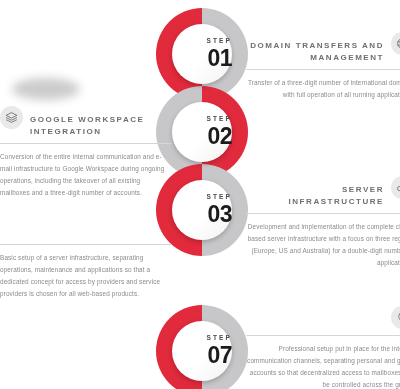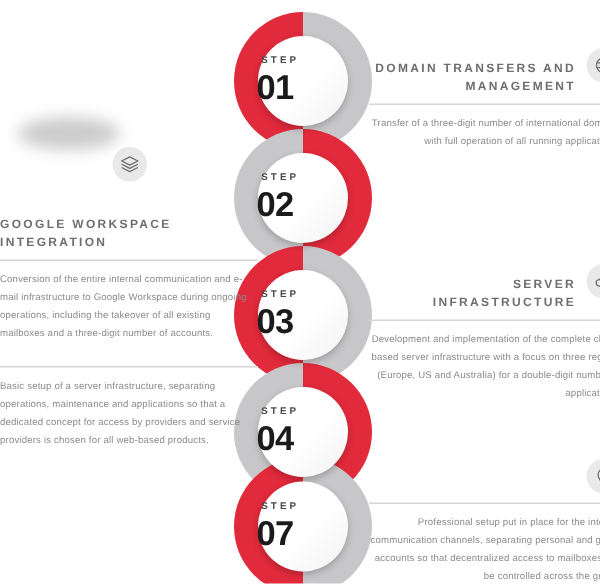--- a/index.html
+++ b/index.html
@@ -29,21 +29,21 @@
     display:block;
   }
   .half.left i  { left:0; }
   .half.right i { right:0; }
 
   .inner {
     position:absolute; left:16px; top:16px; width:60px; height:60px;
     border-radius:50%;
     background:linear-gradient(135deg,#ffffff 0%,#ffffff 55%,#f2f2f2 100%);
     box-shadow:0 2px 5px rgba(0,0,0,.22);
-    display:flex; flex-direction:column; align-items:flex-start; justify-content:center;
+    display:flex; flex-direction:column; align-items:flex-end; justify-content:center;
     z-index:4;
   }
   .step-word {
     font-size:6.5px; letter-spacing:2.1px; color:#4a4a4a;
     text-indent:2.1px; font-weight:700; line-height:1;
     margin-bottom:2px;
   }
   .step-num {
     font-size:23px; font-weight:700; color:#1b1b1b; line-height:1;
     letter-spacing:-0.5px; text-indent:-1px;
@@ -55,21 +55,21 @@
     background:rgba(0,0,0,.20); filter:blur(5px); z-index:1;
   }
 
   
   .block { position:absolute; width:168px; }
   .block.right { left:246px; text-align:right; }
   .block.left  { left:-14px; width:186px; text-align:left; padding-left:14px; }
 
   .head-row { display:flex; align-items:center; gap:7px; }
   .block.right .head-row { justify-content:flex-end; }
-  .block.left  .head-row { justify-content:flex-start; flex-direction:column; }
+  .block.left  .head-row { justify-content:flex-start; flex-direction:row; }
 
   .head-title {
     font-size:8px; font-weight:700; letter-spacing:1.55px;
     color:#6d6e71; line-height:1.45; text-transform:uppercase;margin-top:16px;
   }
 
   .icon-badge {
     width:23px; height:23px; border-radius:50%;
     background:#e9e9ea; flex:0 0 23px;
     display:flex; align-items:center; justify-content:center;
@@ -134,34 +134,20 @@
         <div class="half right">
             <i style="background:#c7c7c9;"></i>
           </div>
       </div>
       <div class="inner">
         <div class="step-word">STEP</div>
         <div class="step-num">03</div>
       </div>
     </div>
 
-    <div class="ring-wrap" style="top:242px;">
-      <div class="ring">
-        <div class="half left">
-            <i style="background:#c7c7c9;"></i>
-          </div>
-        <div class="half right">
-            <i style="background:#e12a3c;"></i>
-          </div>
-      </div>
-      <div class="inner">
-        <div class="step-word">STEP</div>
-        <div class="step-num">04</div>
-      </div>
-    </div>
 
     <div class="ring-wrap" style="top:305px;">
       <div class="ring">
         <div class="half left">
             <i style="background:#e12a3c;"></i>
           </div>
         <div class="half right">
             <i style="background:#c7c7c9;"></i>
           </div>
       </div>

